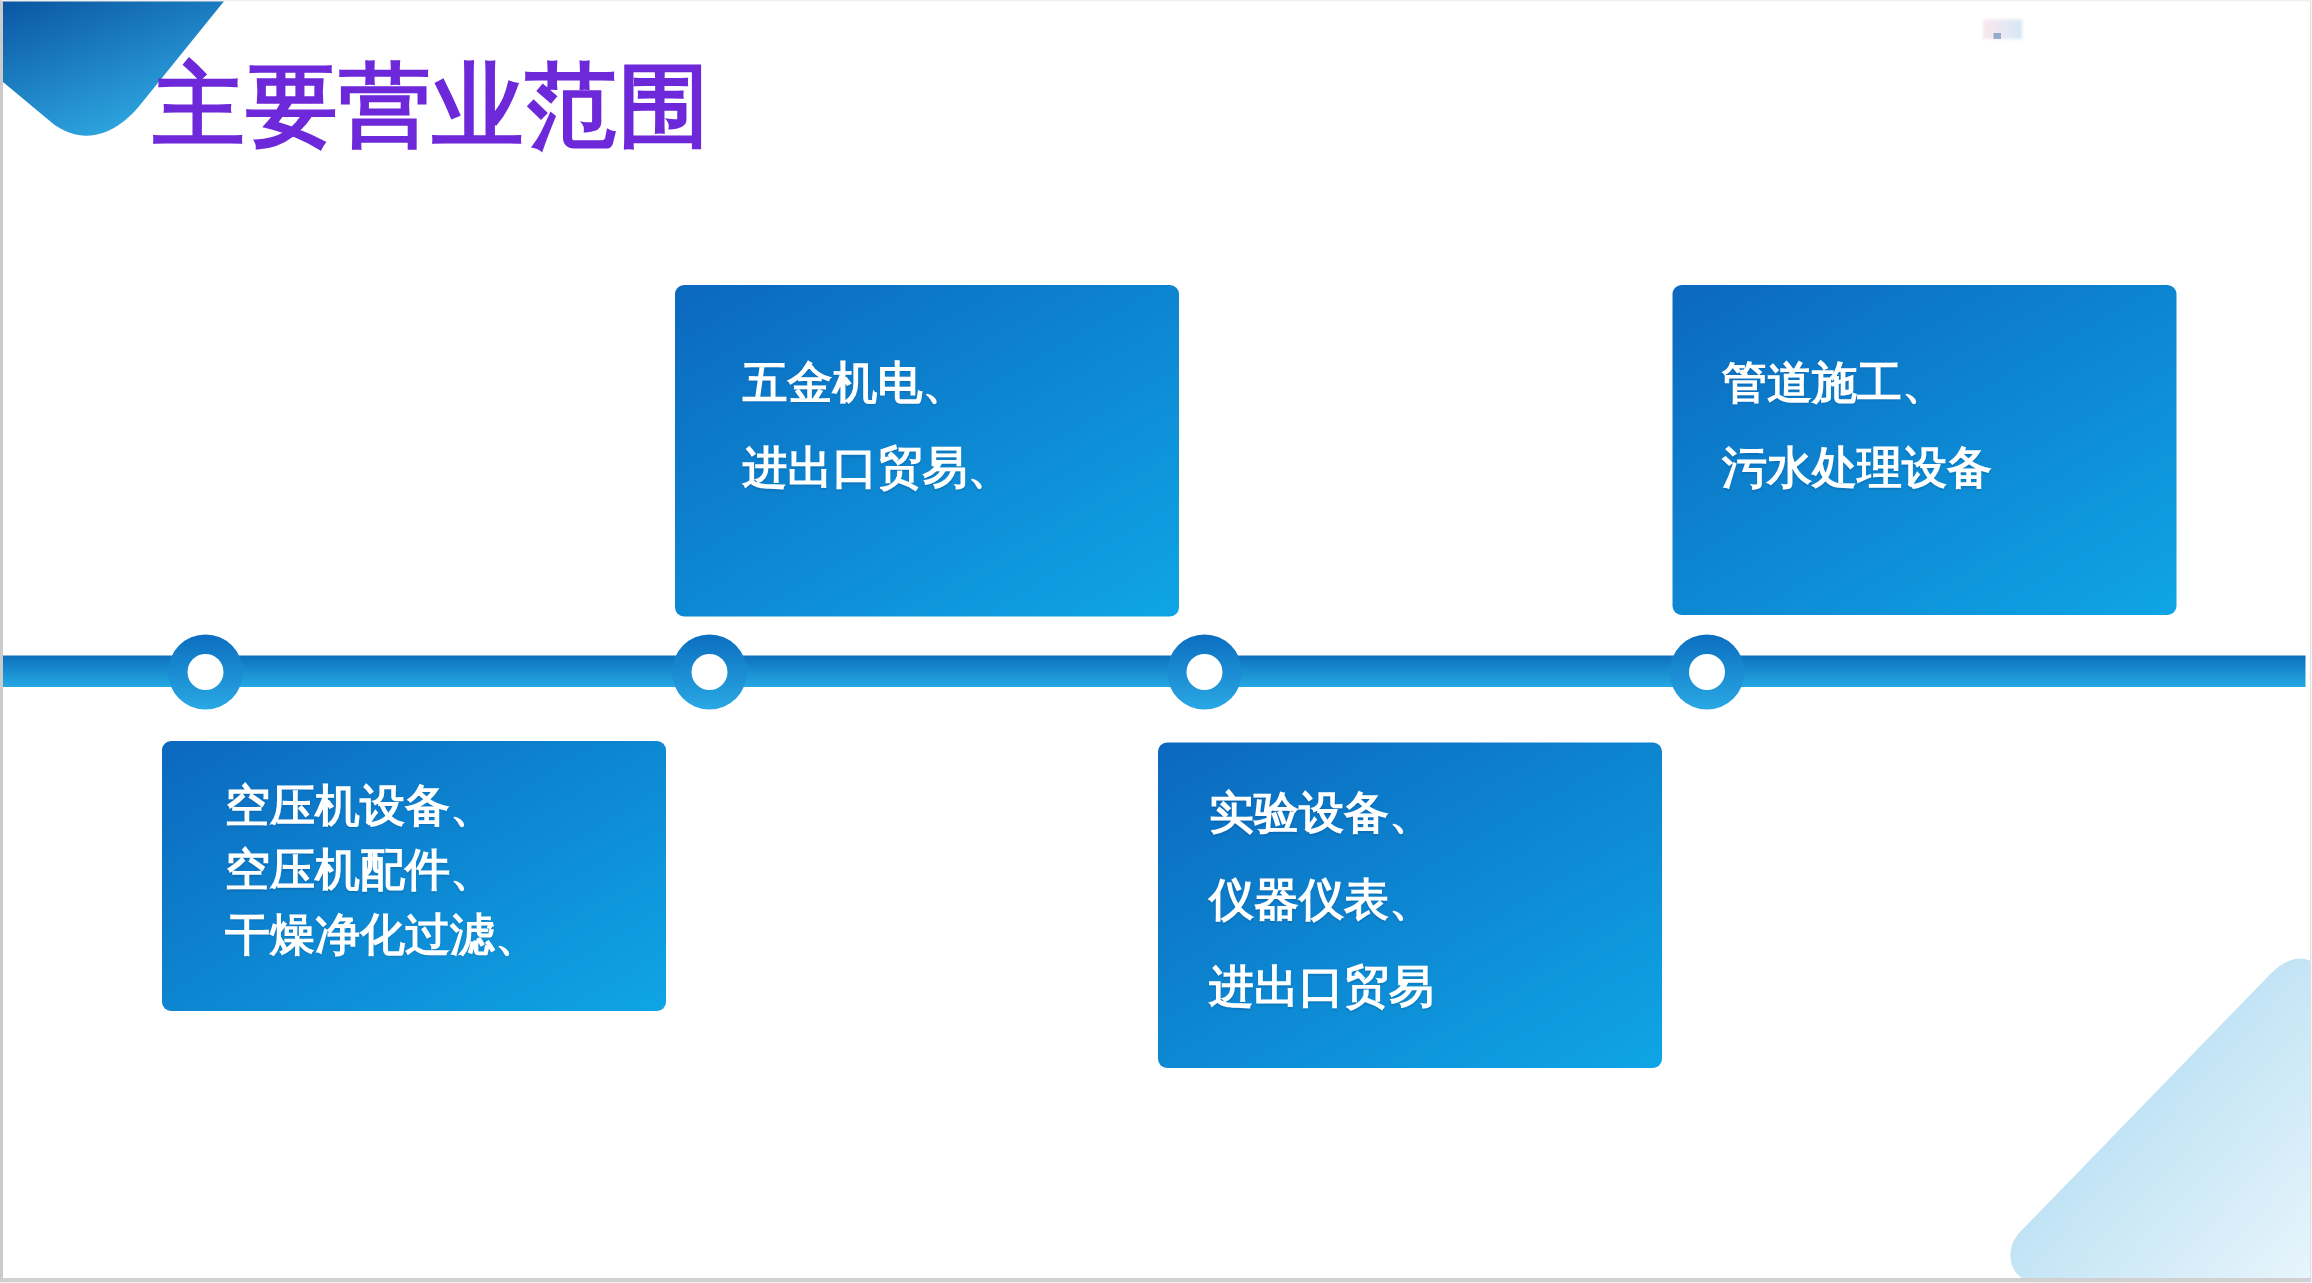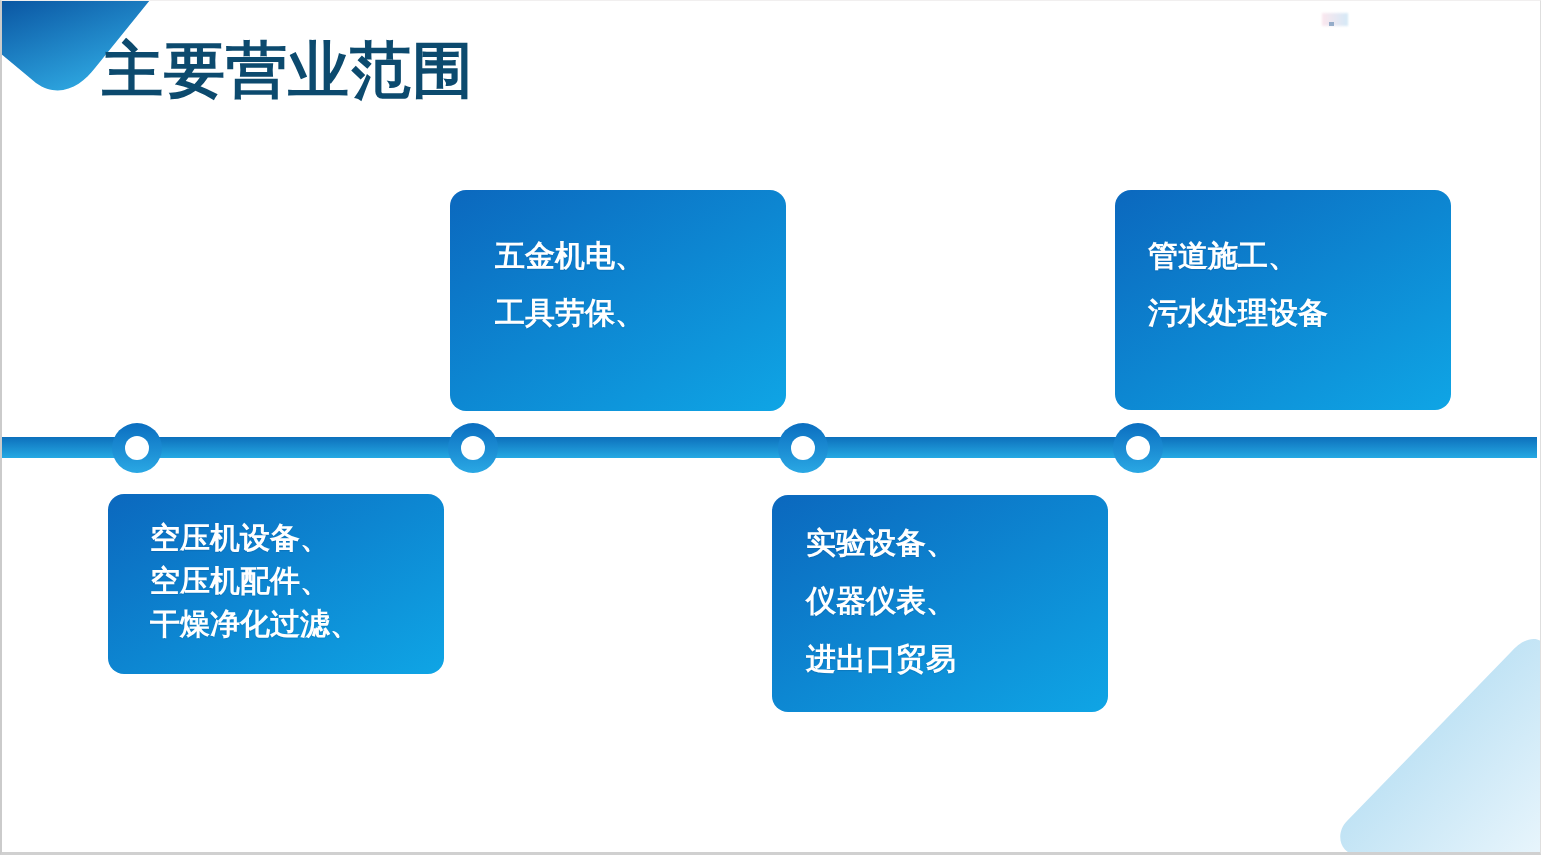--- a/index.html
+++ b/index.html
@@ -38,21 +38,21 @@
     left: 1331px; top: 635px;
     width: 210px; height: 220px;
     z-index: 1;
   }
   .page-title {
     position: absolute;
     left: 102px;
     top: 30px;
     font-size: 61px;
     font-weight: 700;
-    color: #0c4a6e;
+    color: #6d28d9;
     letter-spacing: 1px;
     white-space: nowrap;
     z-index: 6;
   }
   .timeline-bar {
     position: absolute;
     left: 2px;
     top: 437px;
     width: 1535px;
     height: 21px;
@@ -74,21 +74,21 @@
     border-radius: 50%;
     background: #ffffff;
   }
   .node-1 { left: 112px; }
   .node-2 { left: 448px; }
   .node-3 { left: 778px; }
   .node-4 { left: 1113px; }
   .card {
     position: absolute;
     width: 336px;
-    border-radius: 16px;
+    border-radius: 6px;
     background: linear-gradient(150deg, #0b68be 0%, #0fa5e5 100%);
     color: #ffffff;
     font-weight: 700;
     font-size: 30px;
     white-space: nowrap;
     z-index: 4;
   }
   .card .line { text-shadow: 0 1px 1px rgba(0,40,80,0.15); }
   .card-a { left: 108px; top: 494px; height: 180px; padding: 22px 24px 0 42px; }
   .card-a .line { line-height: 43px; }
@@ -161,21 +161,21 @@
   </div>
 
   <div class="card card-a">
     <div class="line">空压机设备、</div>
     <div class="line">空压机配件、</div>
     <div class="line">干燥净化过滤、</div>
   </div>
 
   <div class="card card-b">
     <div class="line">五金机电、</div>
-    <div class="line">工具劳保、</div>
+    <div class="line">进出口贸易、</div>
   </div>
 
   <div class="card card-d">
     <div class="line">管道施工、</div>
     <div class="line">污水处理设备</div>
   </div>
 
   <div class="card card-c">
     <div class="line">实验设备、</div>
     <div class="line">仪器仪表、</div>

